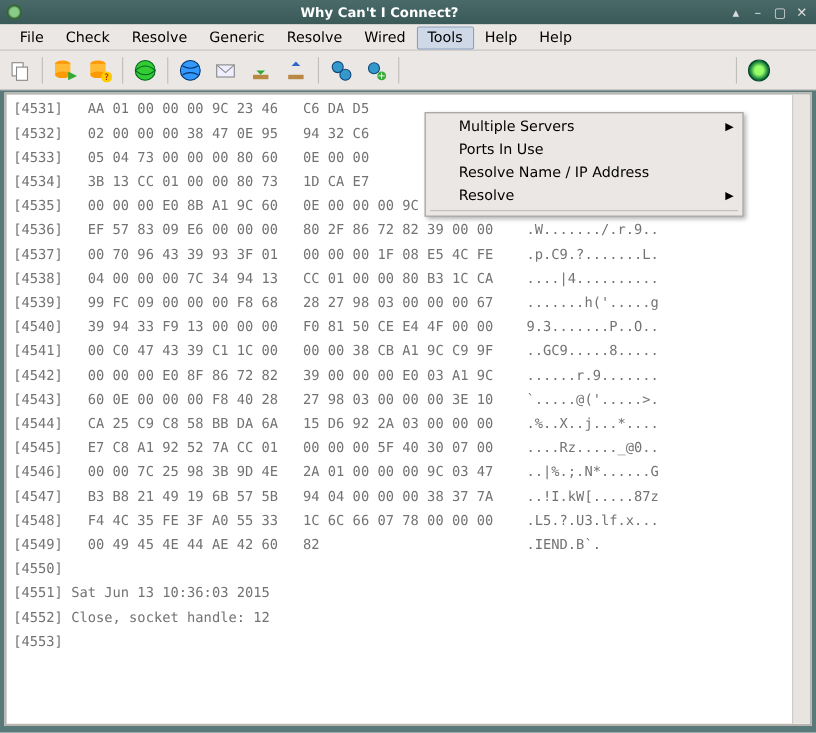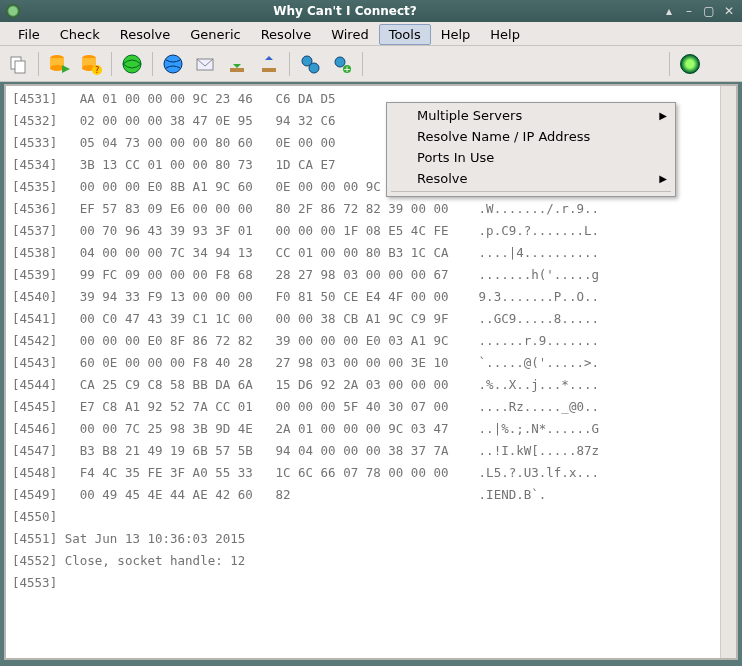--- a/index.html
+++ b/index.html
@@ -132,24 +132,24 @@
       </div>
   </div>
 
   <div class="content">
     <div class="dropdown" id="dropdown">
         <div class="ditem">
           <span>Multiple Servers</span>
           <span class="arrow">▶</span>
         </div>
         <div class="ditem">
-          <span>Resolve Name / IP Address</span>
+          <span>Ports In Use</span>
         </div>
         <div class="ditem">
-          <span>Ports In Use</span>
+          <span>Resolve Name / IP Address</span>
         </div>
         <div class="ditem">
           <span>Resolve</span>
           <span class="arrow">▶</span>
         </div>
         <div class="dsep"></div>
       </div>
     <div class="log" id="log">[4531]   AA 01 00 00 00 9C 23 46   C6 DA D5
 [4532]   02 00 00 00 38 47 0E 95   94 32 C6
 [4533]   05 04 73 00 00 00 80 60   0E 00 00

